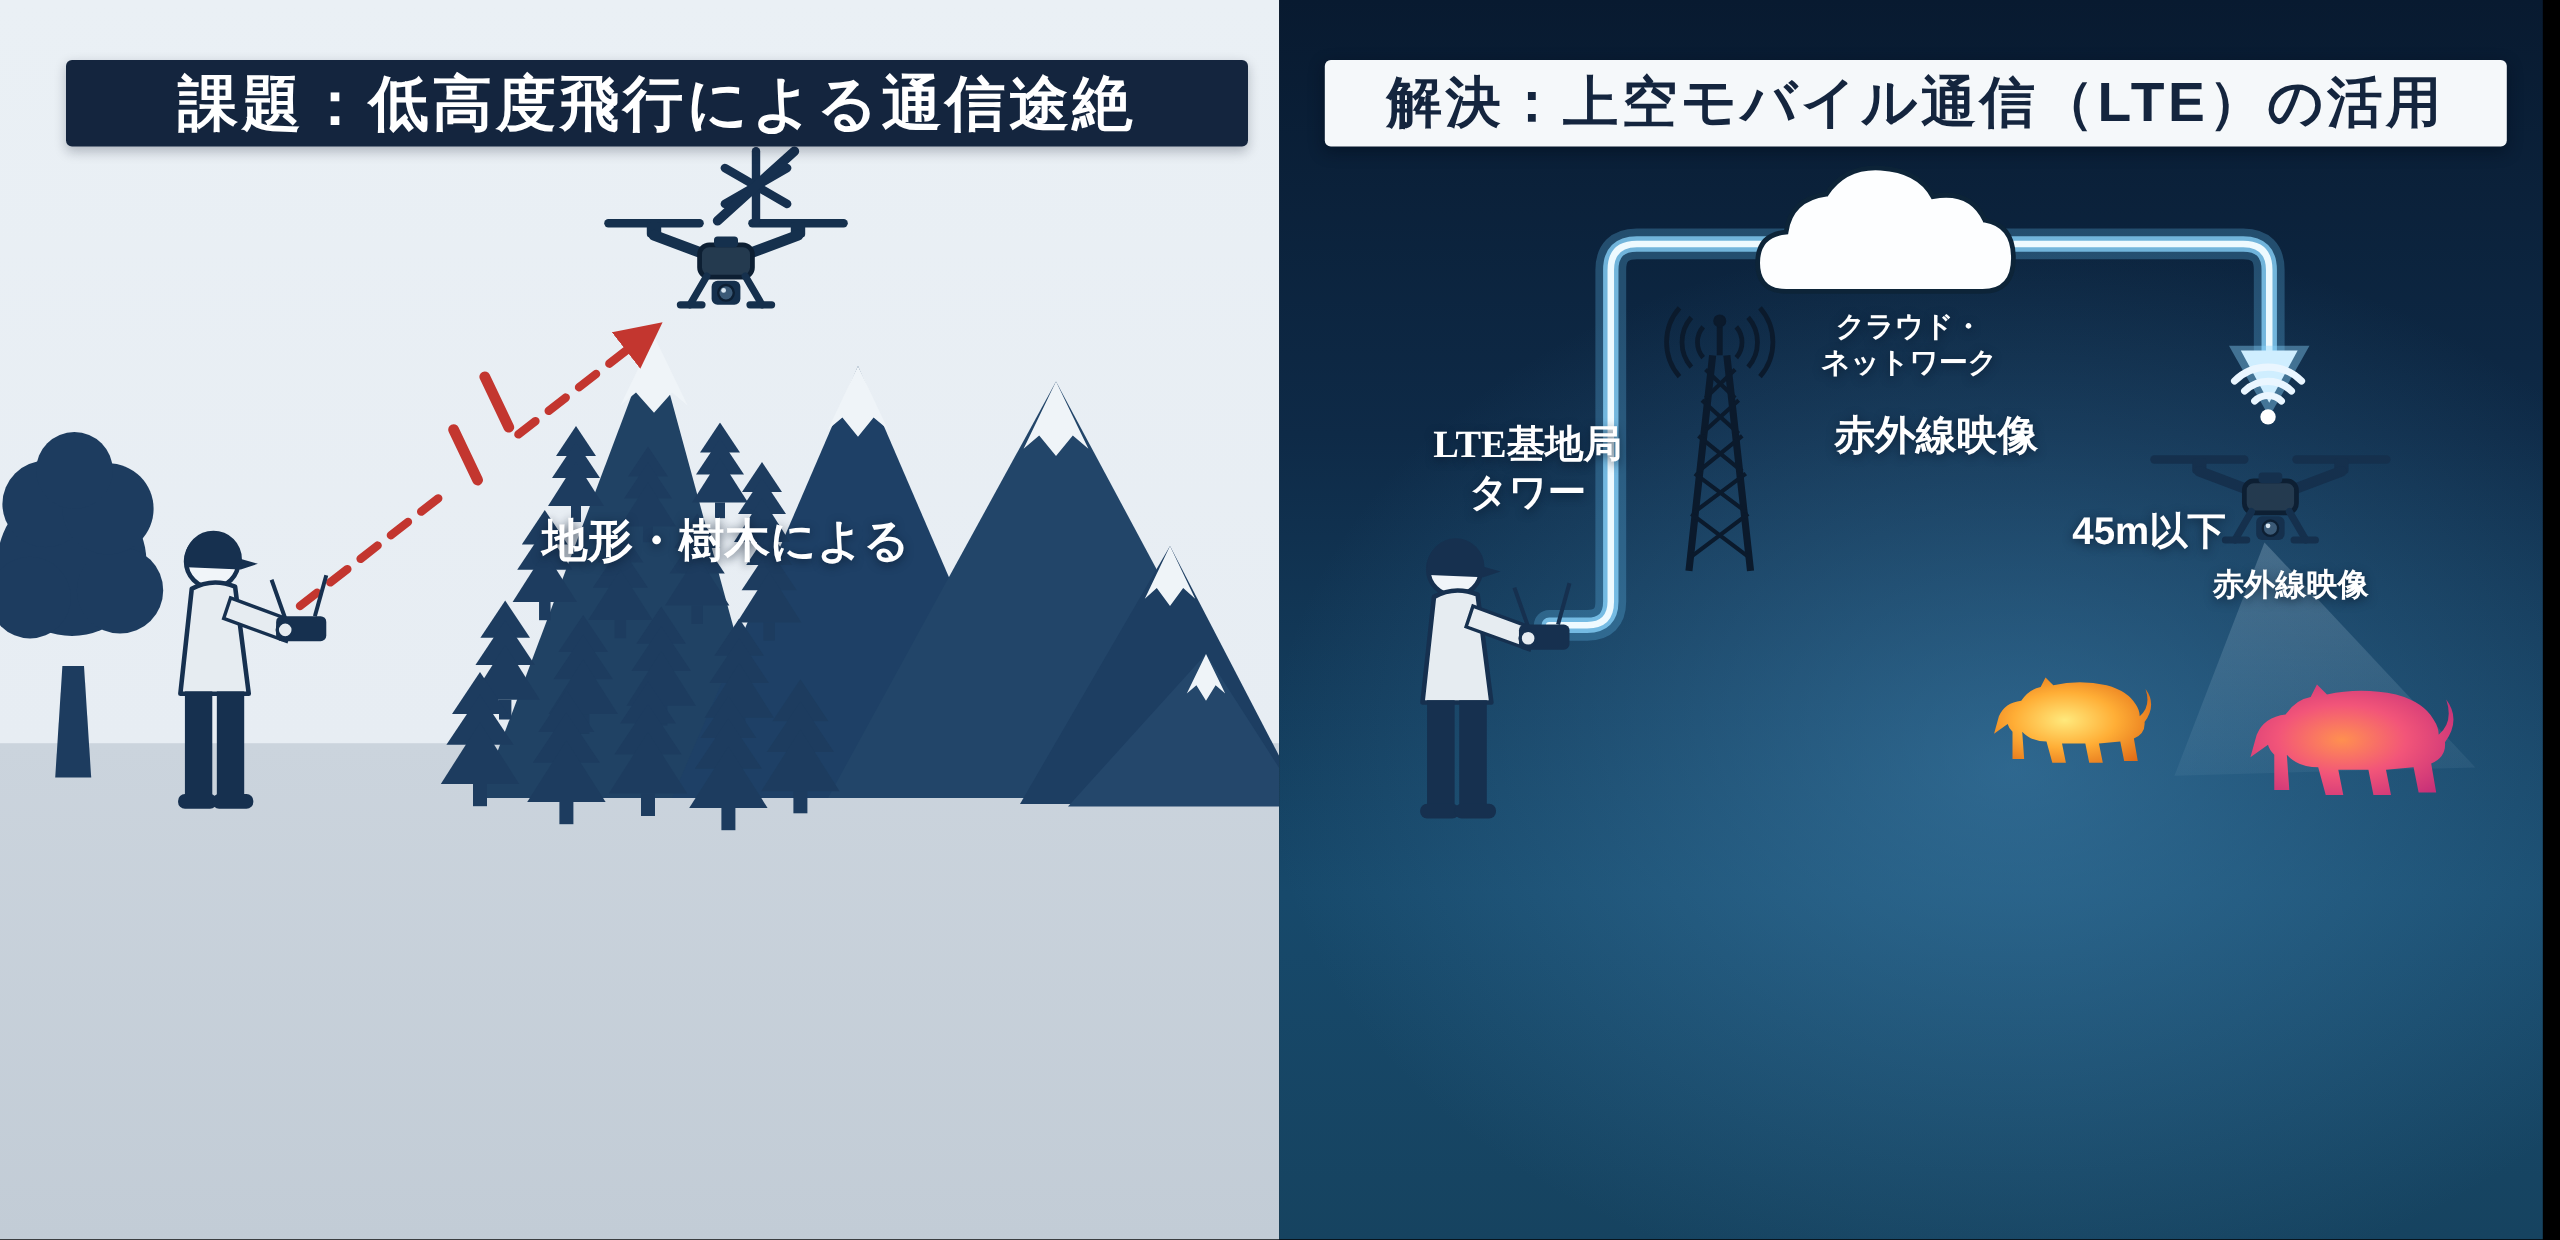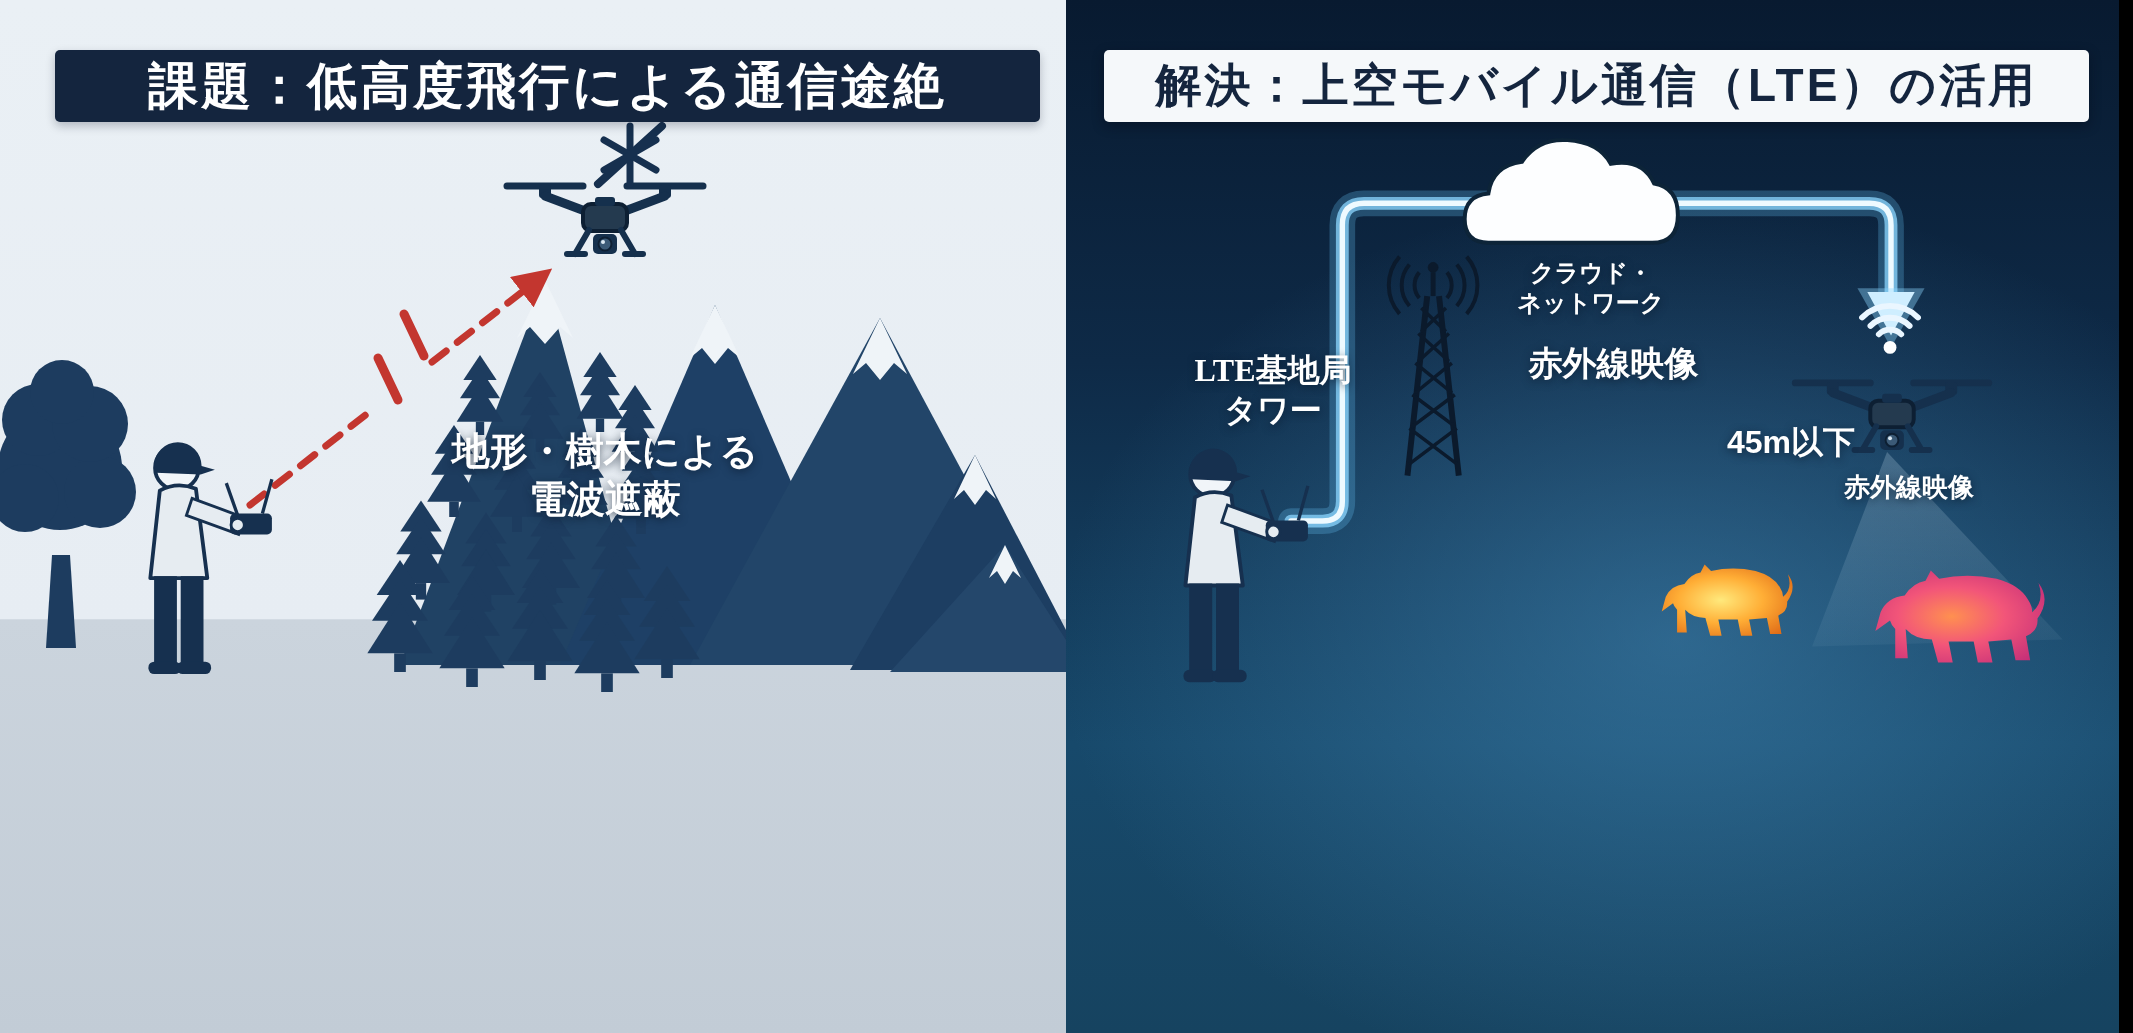--- a/index.html
+++ b/index.html
@@ -161,21 +161,20 @@
 
       <use href="#operator" transform="translate(118,428) scale(0.95)"></use>
     </svg>
 
     <div class="title-banner title-left">
       <span>課題：低高度飛行による通信途絶</span>
     </div>
 
     <div class="label obstruction">
       <span>地形・樹木による</span>
-      <span>電波遮蔽</span>
     </div>
   </div>
 
   <div class="panel panel-right">
     <svg class="scene" viewBox="0 0 1067 1033">
 
       <g fill="none" stroke-linecap="round" stroke-linejoin="round">
         <path d="M228,528 L260,528 Q280,528 280,508 L280,228 Q280,206 302,206 L814,206 Q836,206 836,228 L836,296" stroke="rgba(100,190,240,0.28)" stroke-width="26"></path>
         <path d="M228,528 L260,528 Q280,528 280,508 L280,228 Q280,206 302,206 L814,206 Q836,206 836,228 L836,296" stroke="rgba(140,215,255,0.75)" stroke-width="13"></path>
         <path d="M228,528 L260,528 Q280,528 280,508 L280,228 Q280,206 302,206 L814,206 Q836,206 836,228 L836,296" stroke="#eefaff" stroke-width="5.5"></path>

